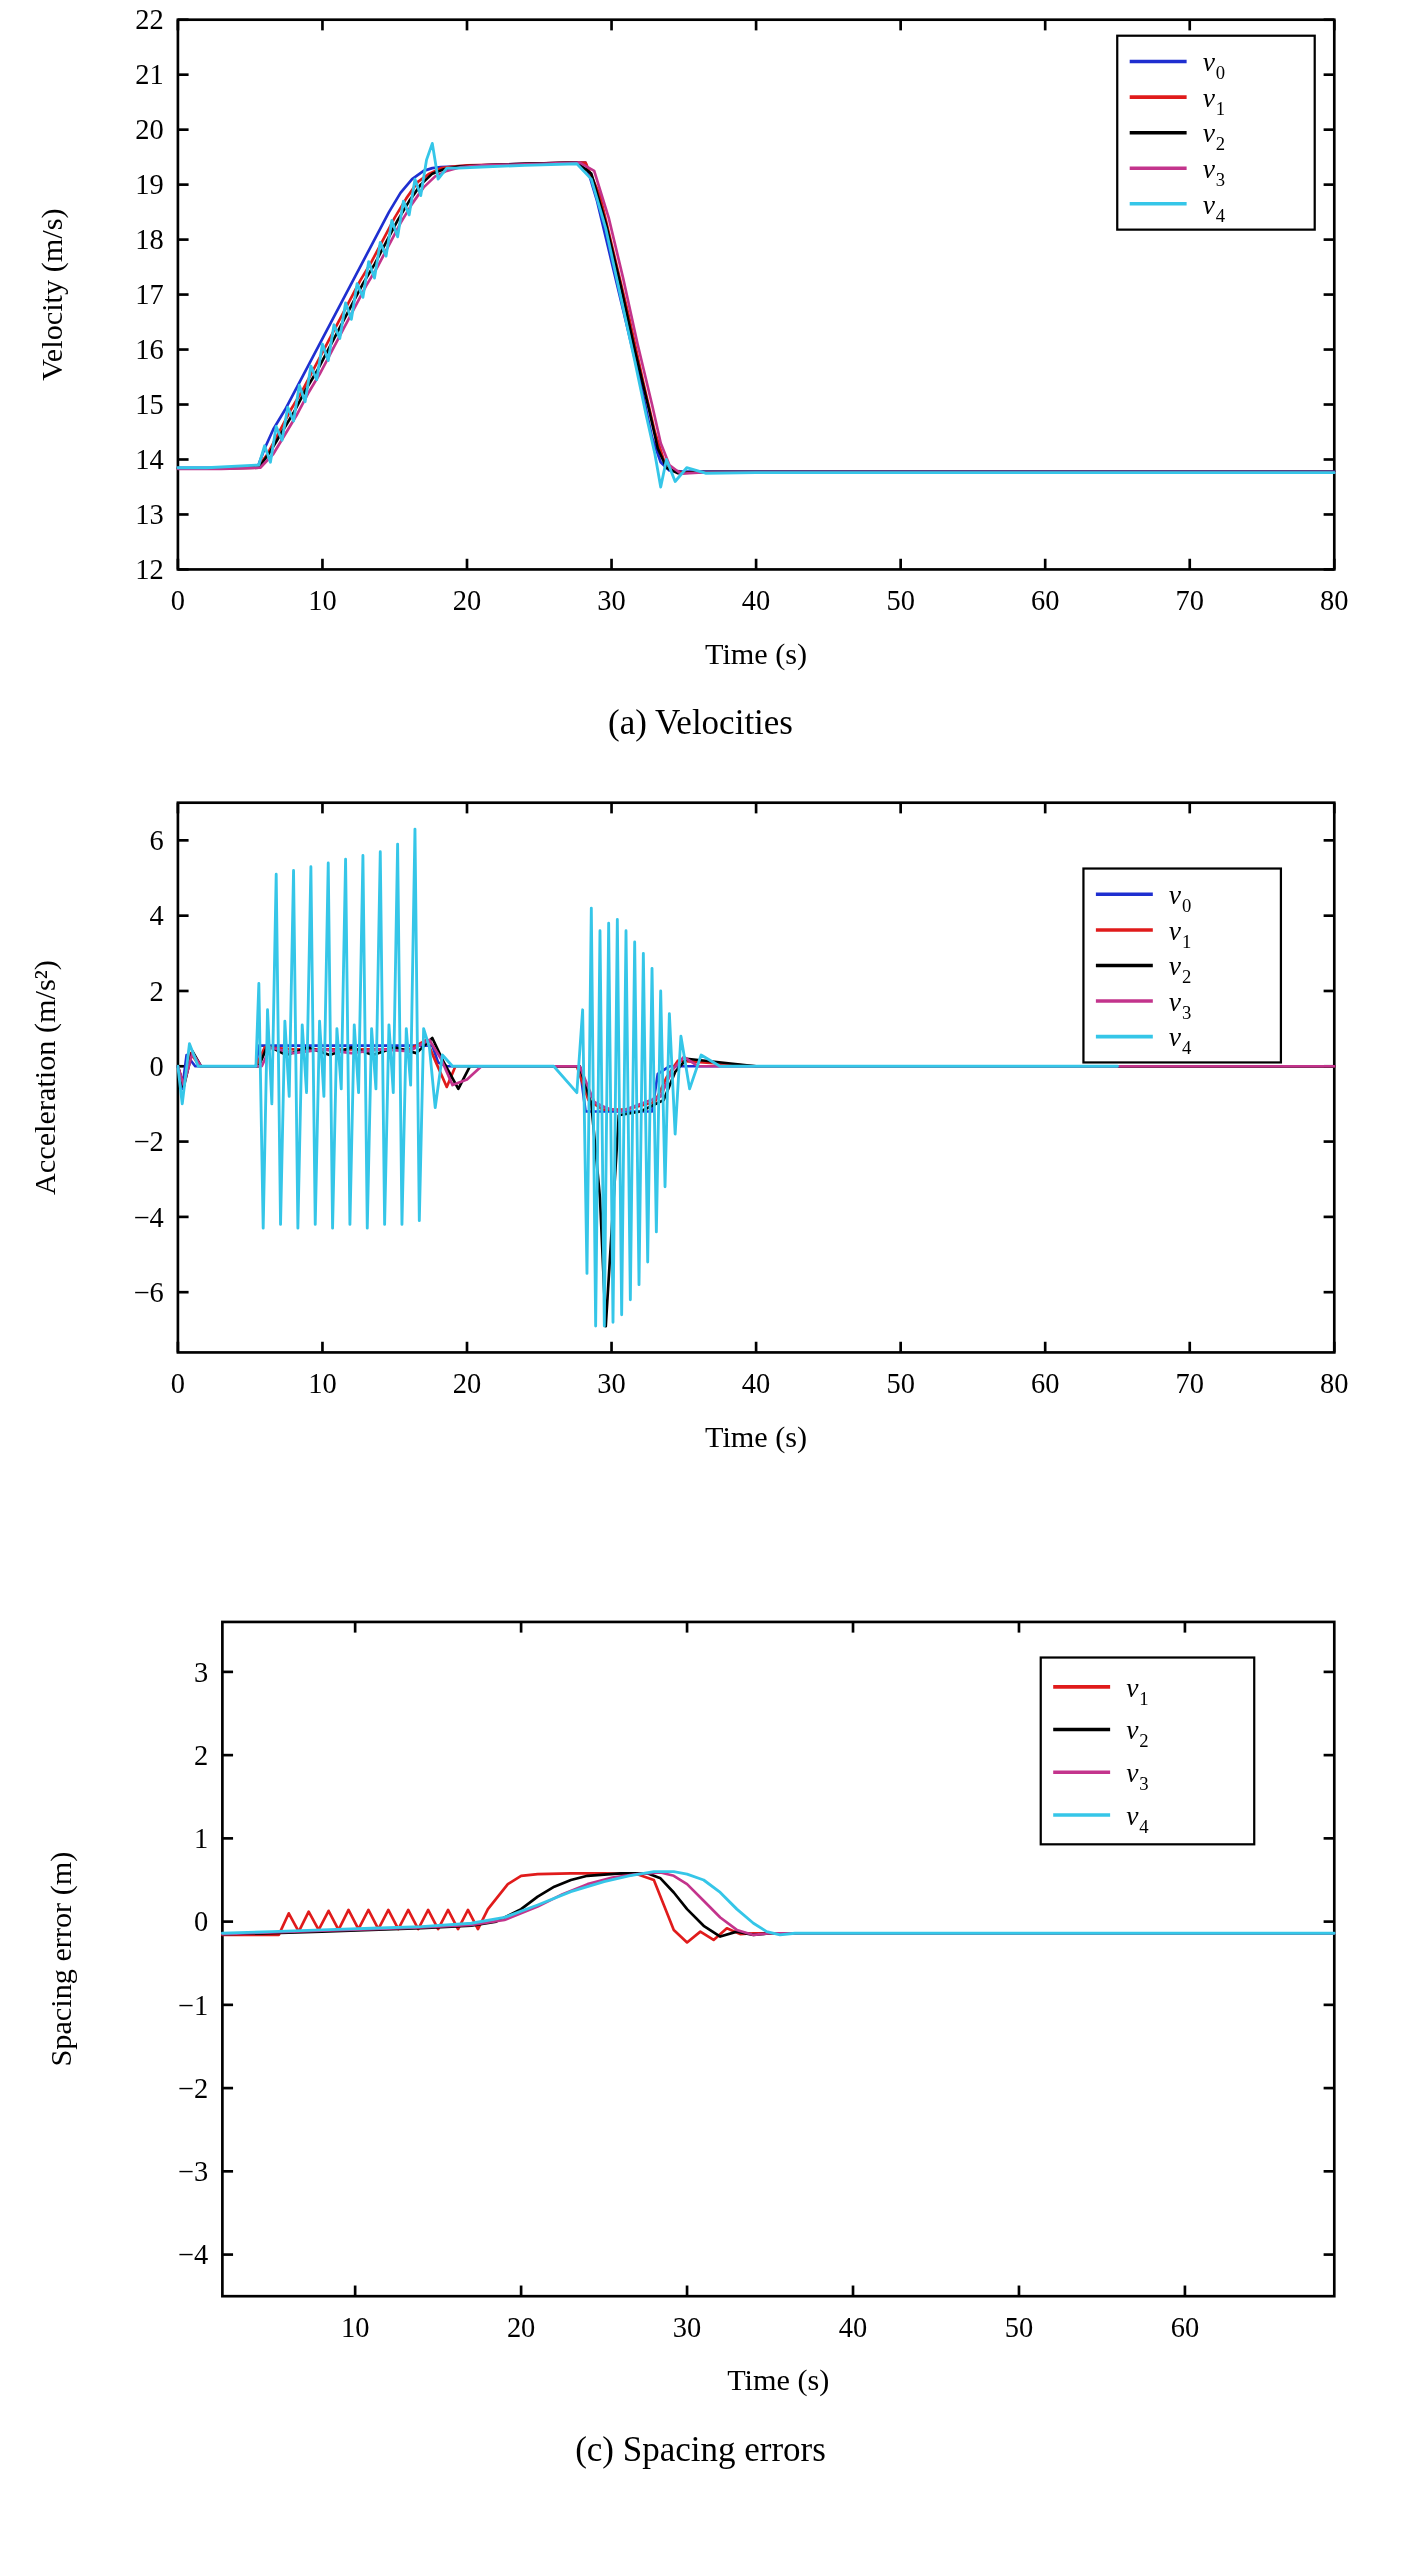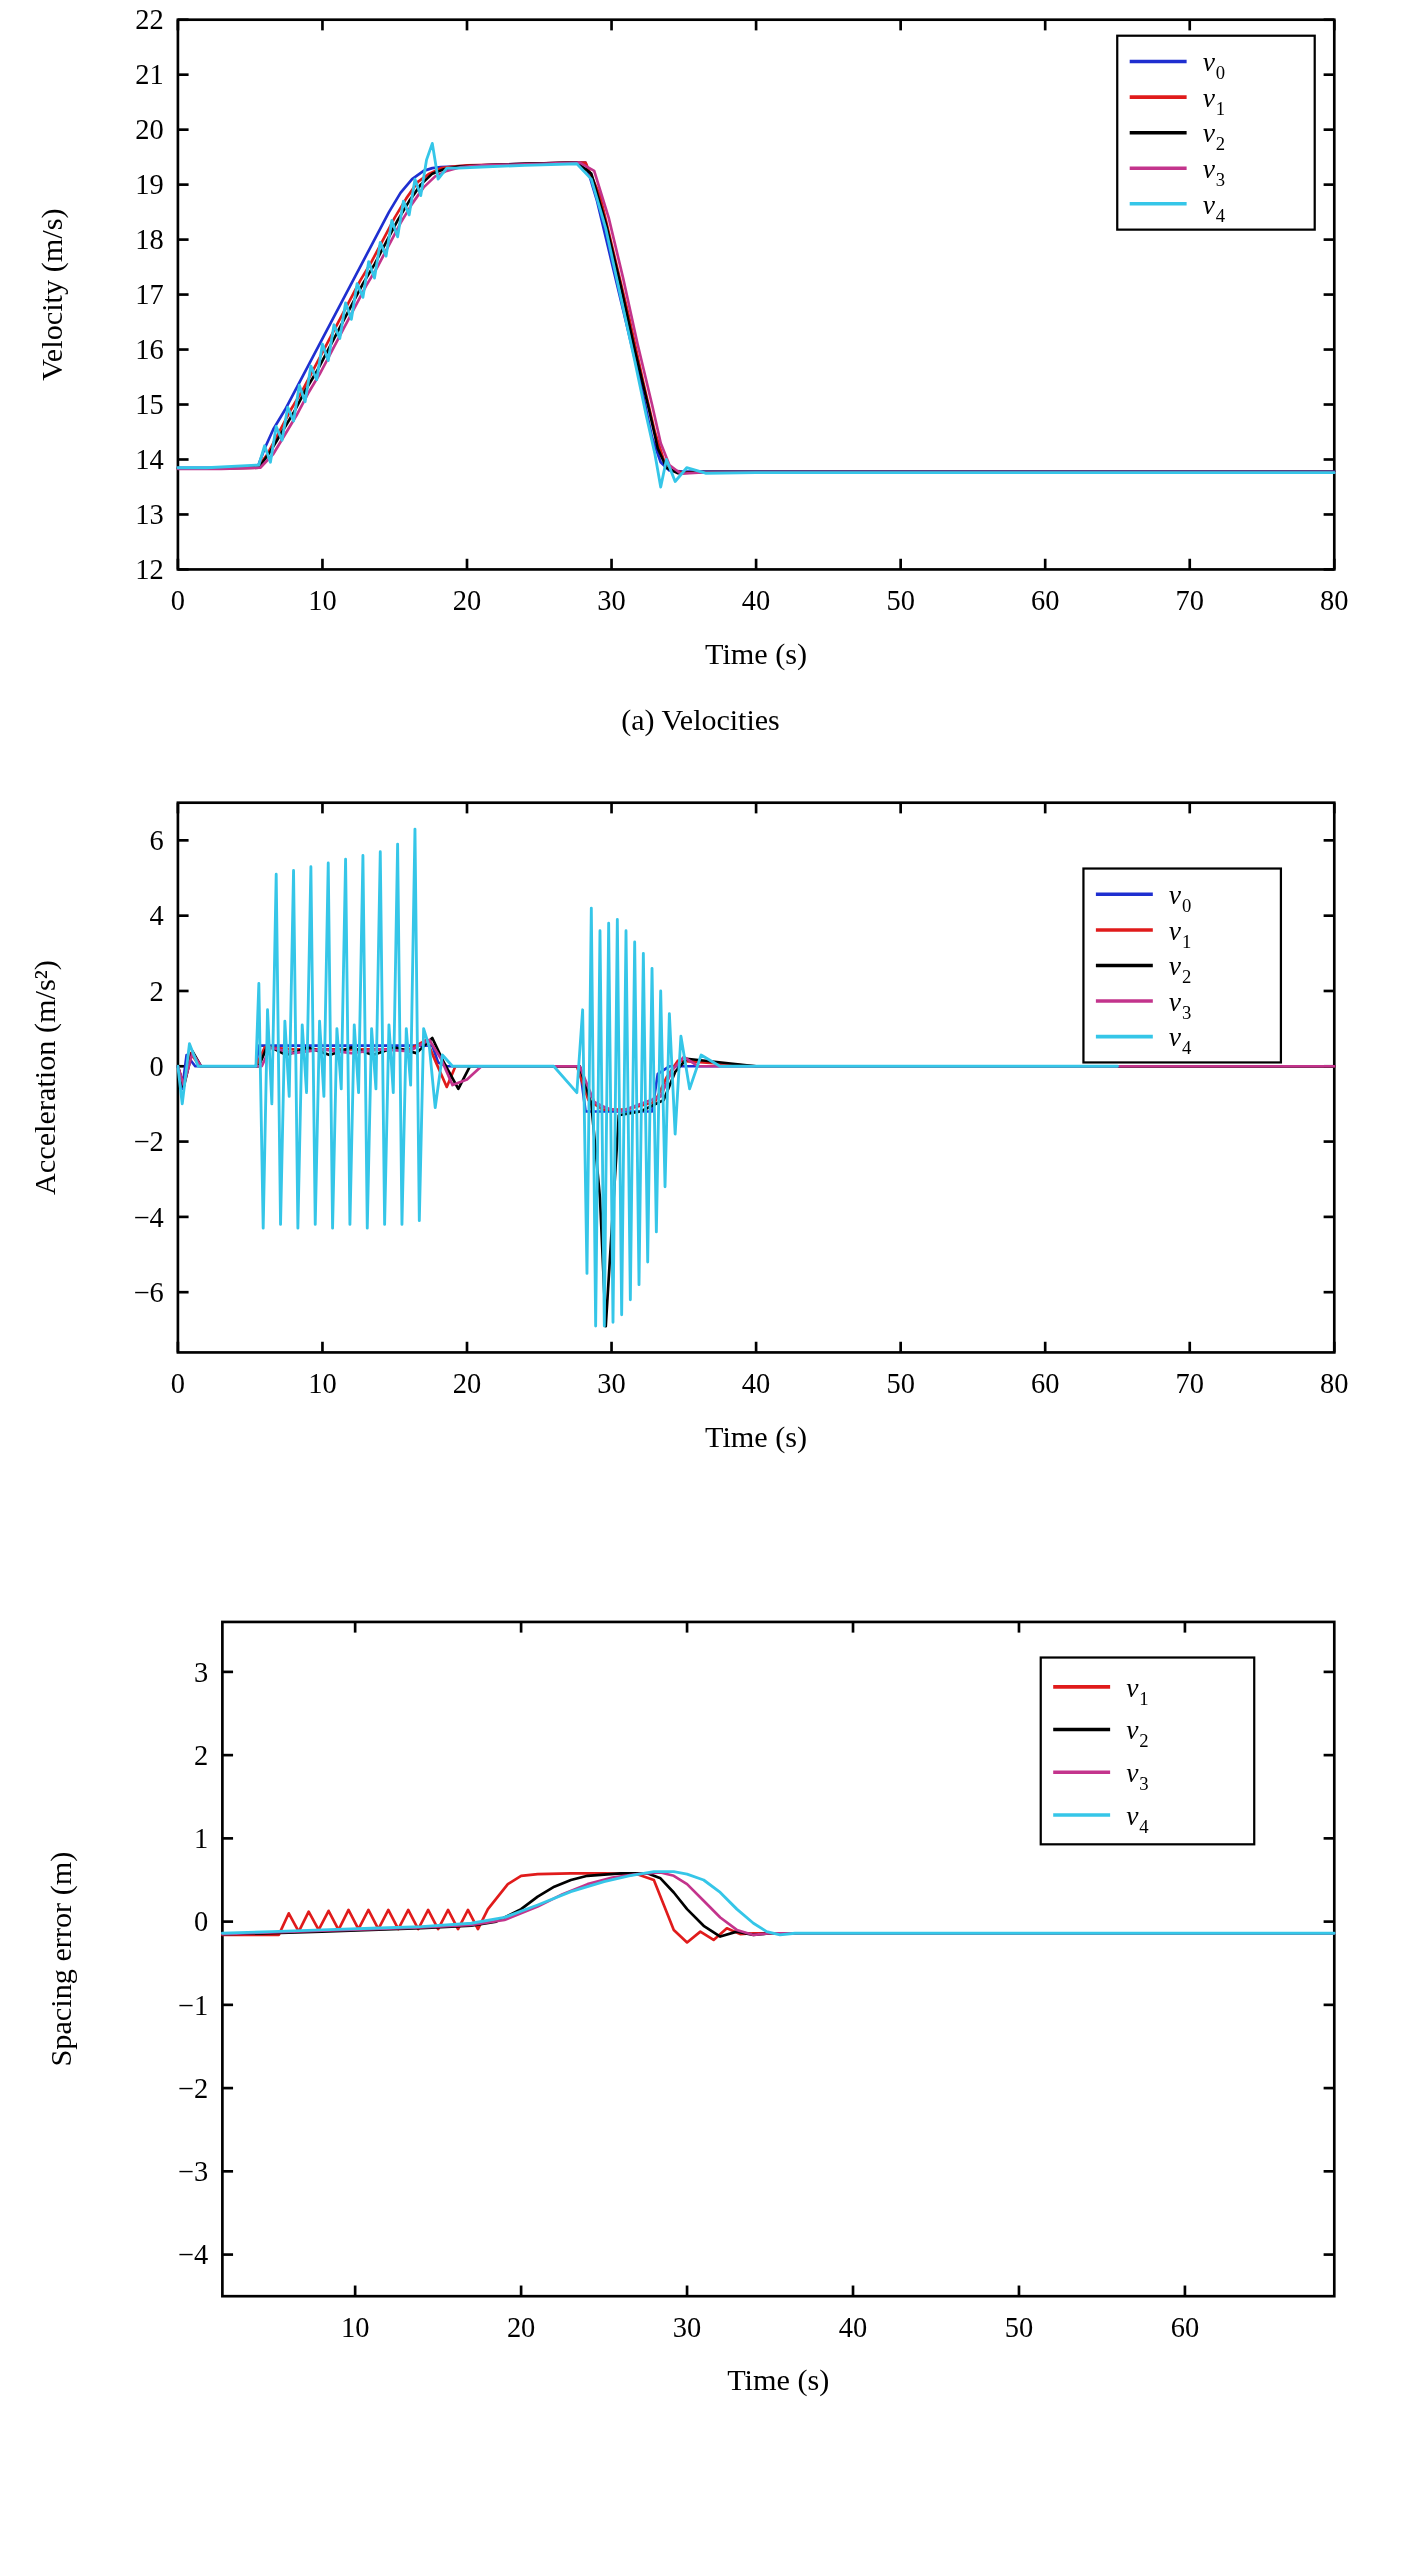--- a/index.html
+++ b/index.html
@@ -5,21 +5,21 @@
   html,body{margin:0;padding:0;background:#ffffff;}
   body{width:1401px;height:2576px;font-family:"Liberation Serif",serif;color:#000;}
   .page{position:relative;width:1401px;height:2576px;}
 
   .figure{position:relative;}
   .plotwrap{position:relative;}
   svg{display:block;}
   .cap{
     text-align:center;
     font-family:"Liberation Serif",serif;
-    font-size:30px;
+    font-size:35px;
     color:#000;
   }
   .axlabel{
     font-family:"Liberation Serif",serif;
     font-size:34px;
   }
   .tick{
     font-family:"Liberation Serif",serif;
     font-size:32px;
   }
@@ -251,16 +251,17 @@
           <line x1="1184" y1="95" x2="1248" y2="95" stroke="#e01b1b" stroke-width="4"></line>
           <text x="1266" y="106" class="legtext">v<tspan dx="1" dy="9" class="legsub">1</tspan></text>
           <line x1="1184" y1="143" x2="1248" y2="143" stroke="#000000" stroke-width="4"></line>
           <text x="1266" y="154" class="legtext">v<tspan dx="1" dy="9" class="legsub">2</tspan></text>
           <line x1="1184" y1="191" x2="1248" y2="191" stroke="#c3348c" stroke-width="4"></line>
           <text x="1266" y="202" class="legtext">v<tspan dx="1" dy="9" class="legsub">3</tspan></text>
           <line x1="1184" y1="239" x2="1248" y2="239" stroke="#35c6e8" stroke-width="4"></line>
           <text x="1266" y="250" class="legtext">v<tspan dx="1" dy="9" class="legsub">4</tspan></text>
         </svg>
     </div>
+    <div class="cap">(c) Spacing errors</div>
   </div>
 
 </div>
 
 
 </body></html>

